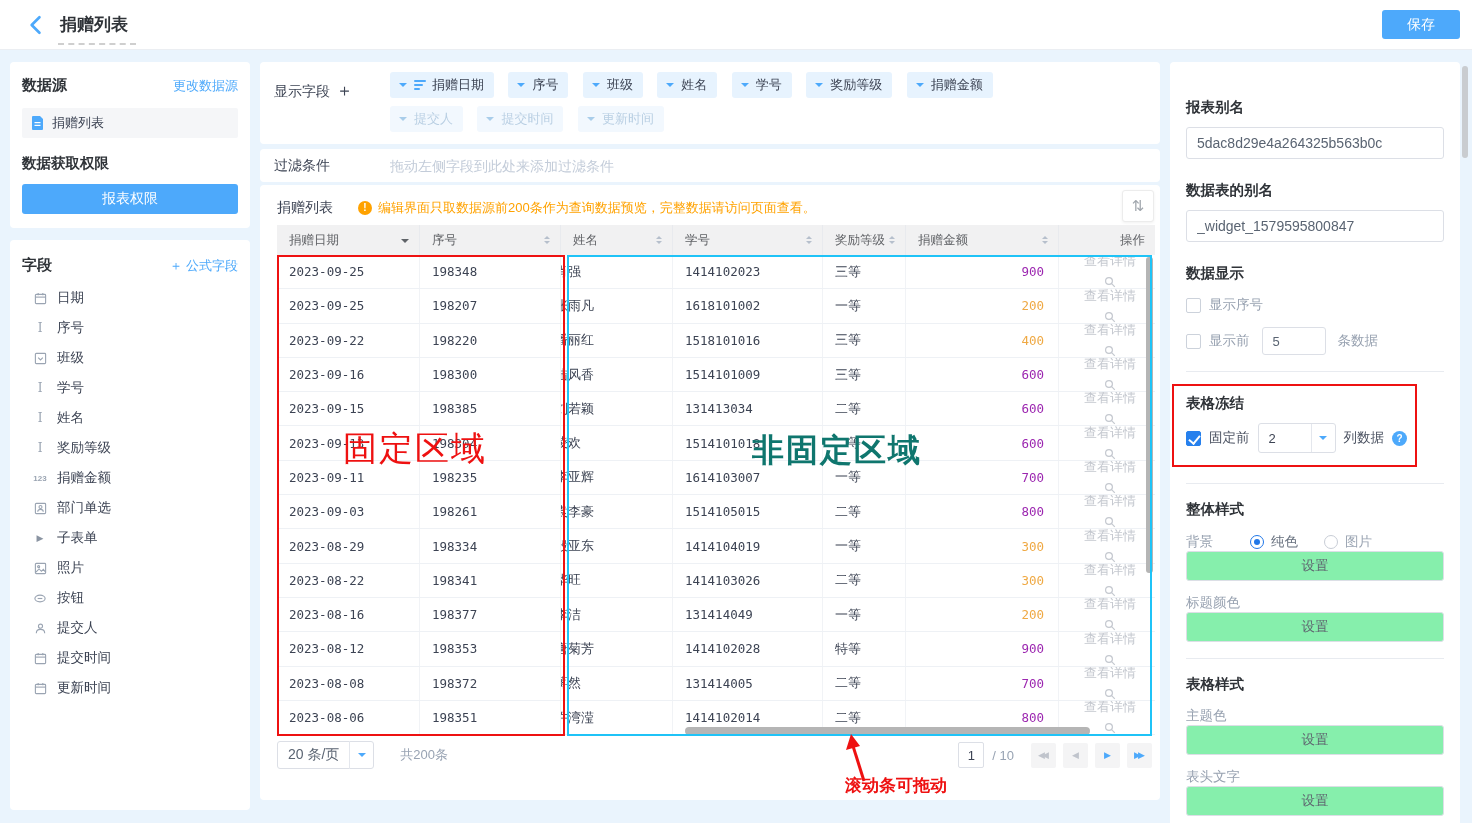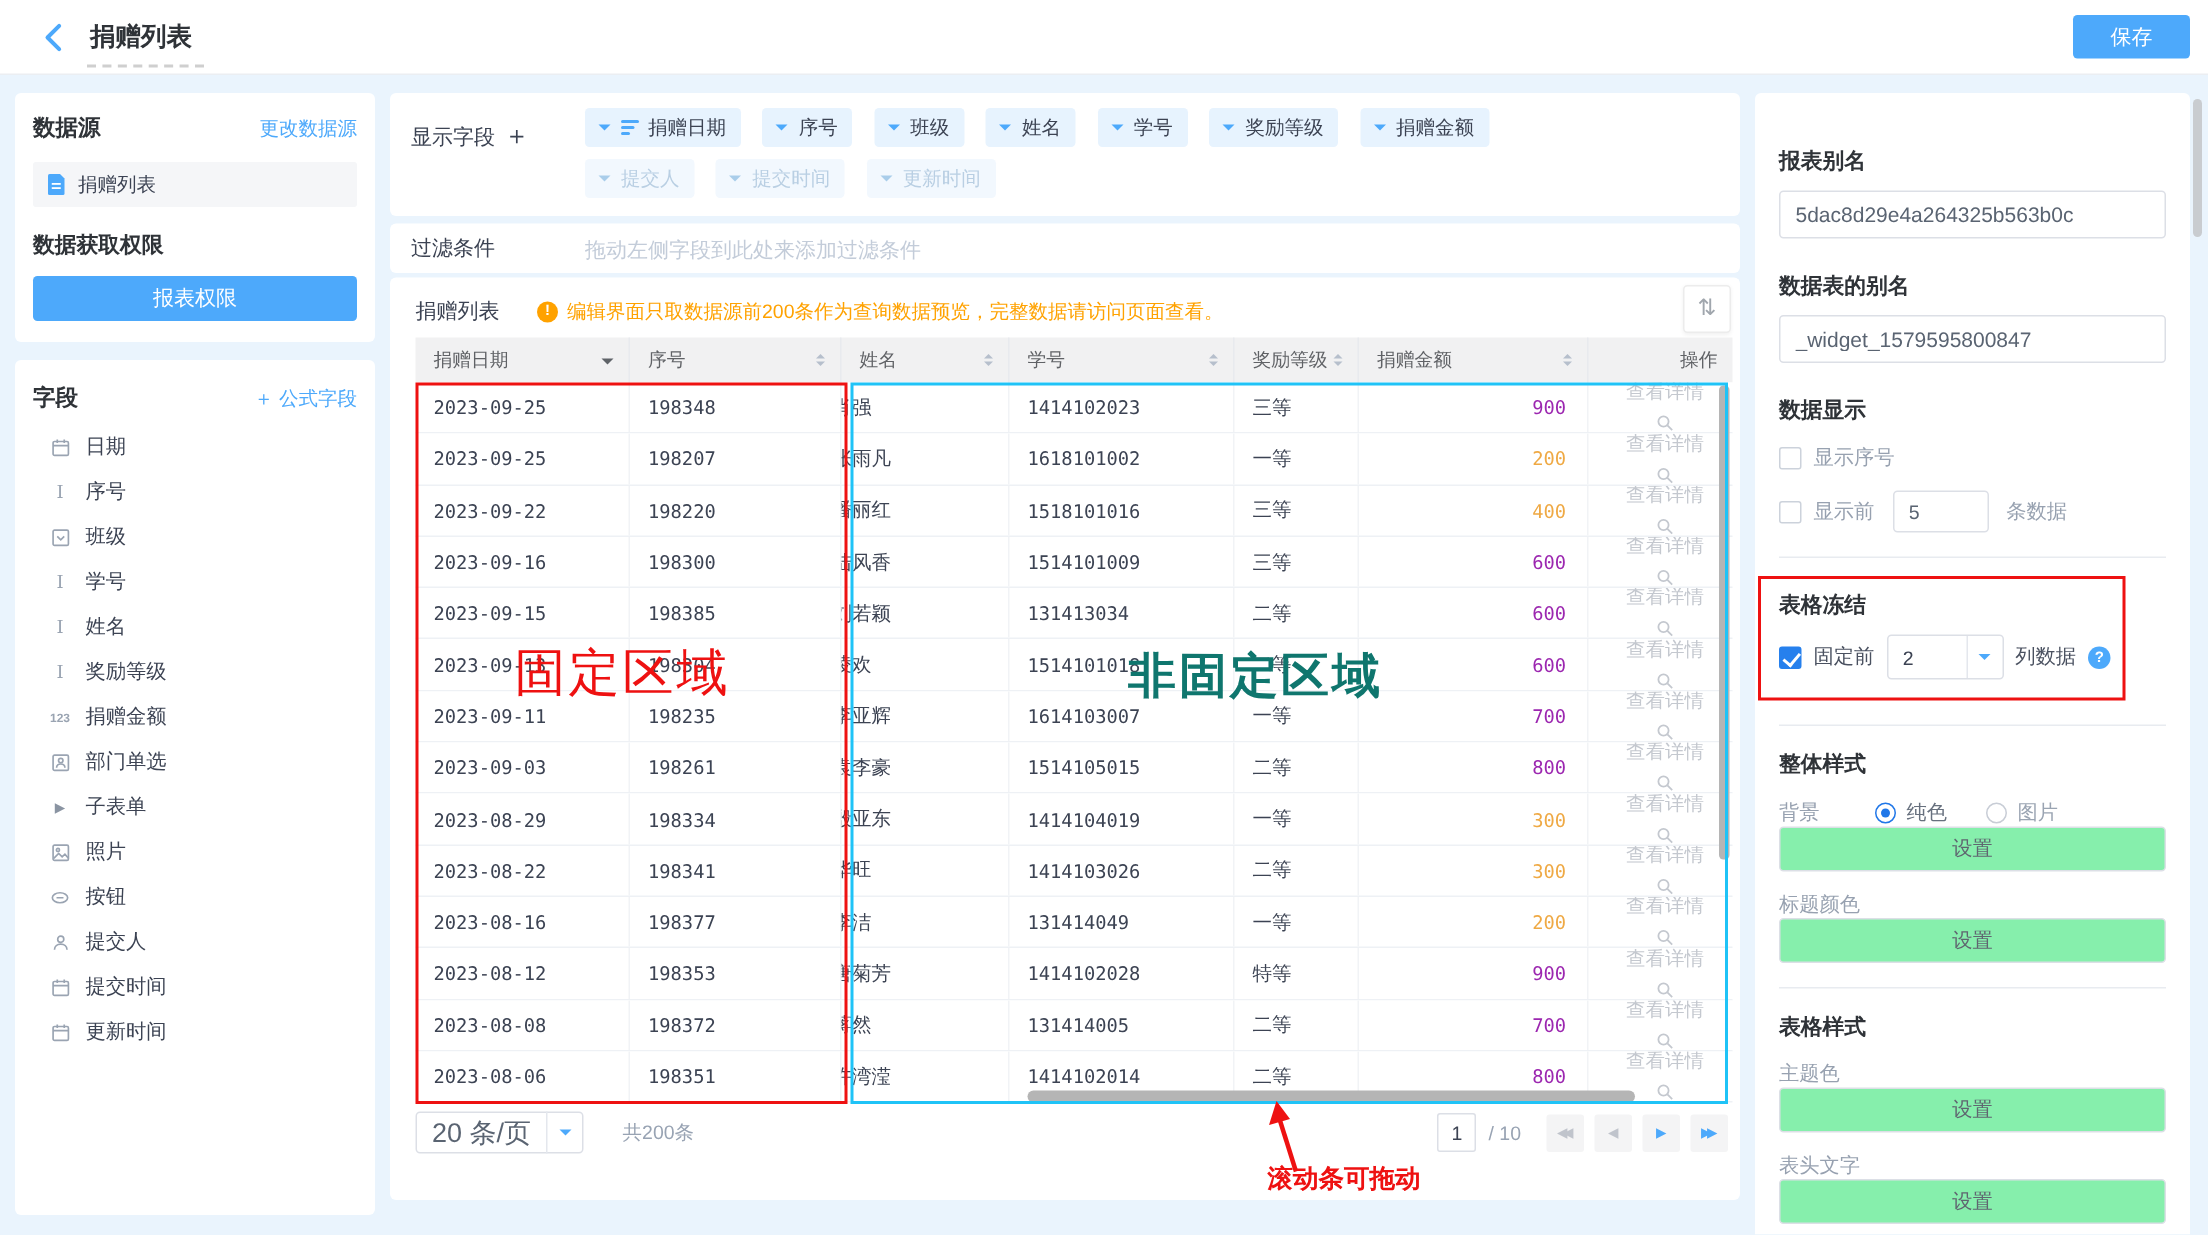--- a/index.html
+++ b/index.html
@@ -71,21 +71,21 @@
   .c-date{width:143px}.c-serial{width:141px}.c-name{width:112px; padding-left:0;}
   .c-sid{width:150px}.c-grade{width:83px}
   .c-amount{width:153px; justify-content:flex-end; padding-right:14px;}
   .c-action{width:96px; justify-content:flex-end; padding-right:6px; gap:6px; border-right:none;flex-direction:column;}
   .name-cut { display:inline-block; margin-left:-6px; white-space:nowrap; }
   .c-amount.purple{color:#9c27b0}.c-amount.orange{color:#efa944}
   .view-link { font-size:13px; color:#c4c8cf; cursor:pointer; white-space:nowrap; }
 
   .pagination { position:absolute; left:17px; top:555px; width:875px; height:30px; display:flex; align-items:center; }
   .size-select { display:inline-flex; height:28px; border:1px solid #dcdfe6; border-radius:3px; background:#fff; align-items:center; cursor:pointer; }
-  .size-select .val { padding:0 10px; font-size:18px; color:#5a6472; }
+  .size-select .val { padding:0 10px; font-size:14px; color:#5a6472; }
   .size-select .caret-box { width:24px; height:28px; border-left:1px solid #e4e7ed; display:flex; align-items:center; justify-content:center; }
   .caret-down-blue { width:0; height:0; border:4.5px solid transparent; border-top-color:#4da9fb; margin-top:4px; }
   .total-count { margin-left:26px; font-size:13px; color:#98a3b3; }
   .pg-spacer { flex:1; }
   .page-input { width:26px; height:26px; border:1px solid #dcdfe6; border-radius:2px; text-align:center; font-size:13px; color:#3c4353; background:#fff; }
   .page-count { margin:0 10px 0 8px; font-size:13px; color:#98a3b3; }
   .nav-btn { width:25px; height:25px; margin-left:7px; background:#f4f4f5; border:none; border-radius:2px; font-size:9px; color:#c0c4cc; cursor:pointer; line-height:25px; text-align:center; }
   .nav-btn.double { letter-spacing:-3px; padding-right:3px; }
   .nav-btn.active { color:#4da9fb; }
 

